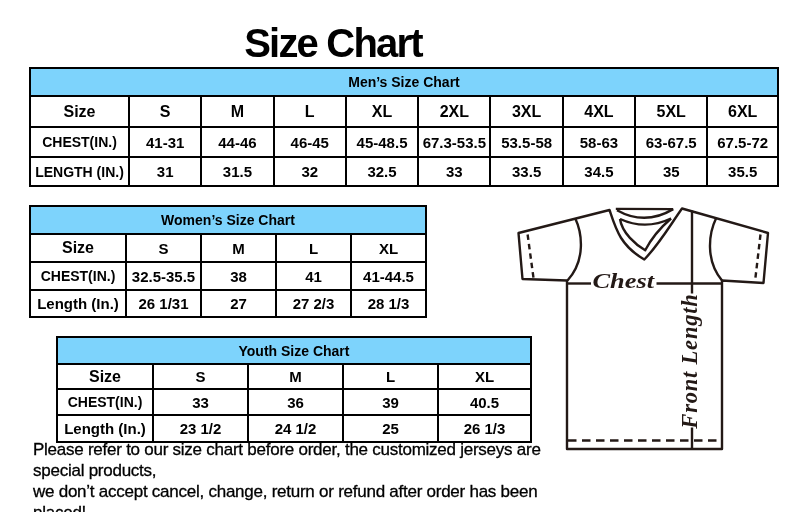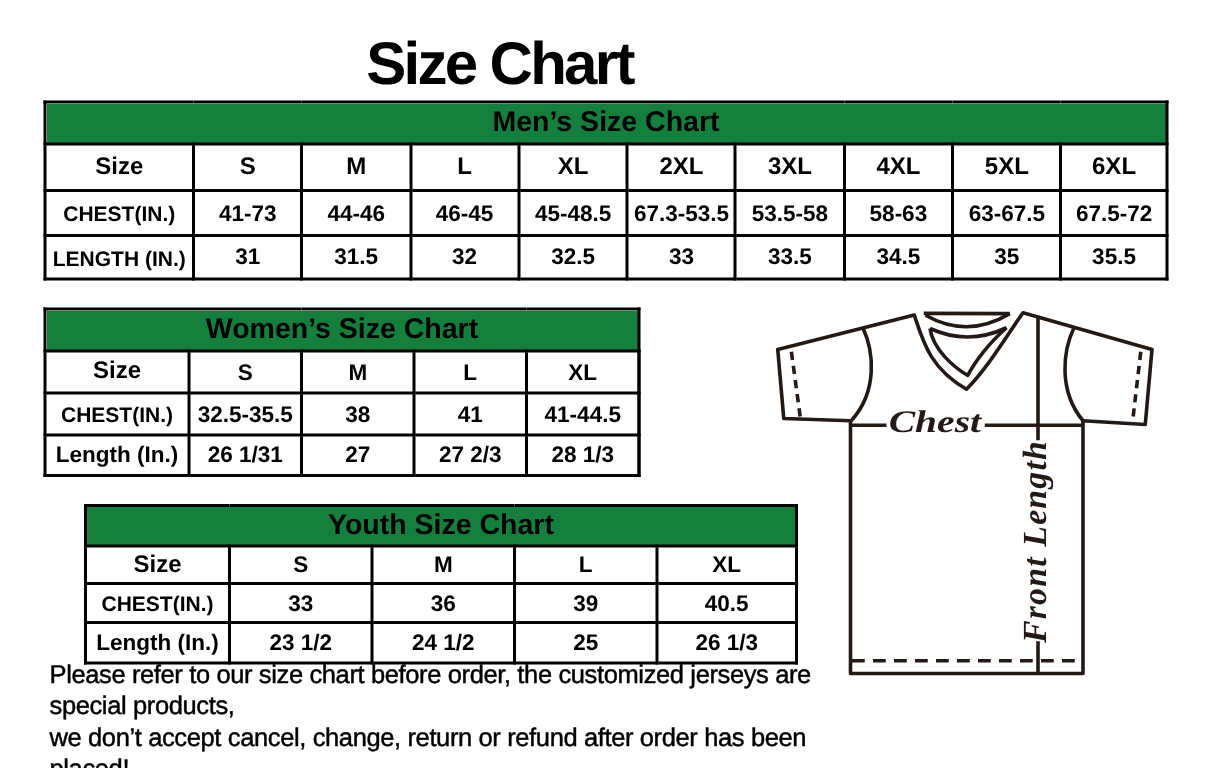--- a/index.html
+++ b/index.html
@@ -1,21 +1,21 @@
 <!DOCTYPE html>
 <html><head>
 <meta charset="utf-8">
 <style>
   html,body{margin:0;padding:0;}
   body{width:805px;height:512px;background:#ffffff;position:relative;overflow:hidden;
        font-family:"Liberation Sans",sans-serif;color:#000;}
   table{border-collapse:collapse;table-layout:fixed;position:absolute;}
   td,th{border:2px solid #000;text-align:center;vertical-align:middle;padding:0;
         font-weight:bold;overflow:hidden;}
-  .hdr{background:#15803d;font-size:19px;}
+  .hdr{background:#7dd3fc;font-size:14px;}
 </style>
 </head>
 <body>
 
 <div style="position:absolute;top:21px;left:0;width:666px;text-align:center;
      font-size:40px;font-weight:bold;letter-spacing:-1.8px;">Size Chart</div>
 
 <table style="left:29px;top:67px;width:750px;white-space:nowrap;">
   <colgroup>
       <col style="width:99px;">
@@ -40,21 +40,21 @@
     <td>L</td>
         <td>XL</td>
         <td>2XL</td>
     <td>3XL</td>
         <td>4XL</td>
         <td>5XL</td>
     <td>6XL</td>
       </tr>
   <tr style="height:30px;font-size:15px;">
     <td style="font-size:14px;">CHEST(IN.)</td>
-        <td>41-73</td>
+        <td>41-31</td>
         <td>44-46</td>
         <td>46-45</td>
     <td>45-48.5</td>
         <td>67.3-53.5</td>
         <td>53.5-58</td>
         <td>58-63</td>
         <td>63-67.5</td>
         <td>67.5-72</td>
       </tr>
   <tr style="height:29px;font-size:15px;">

